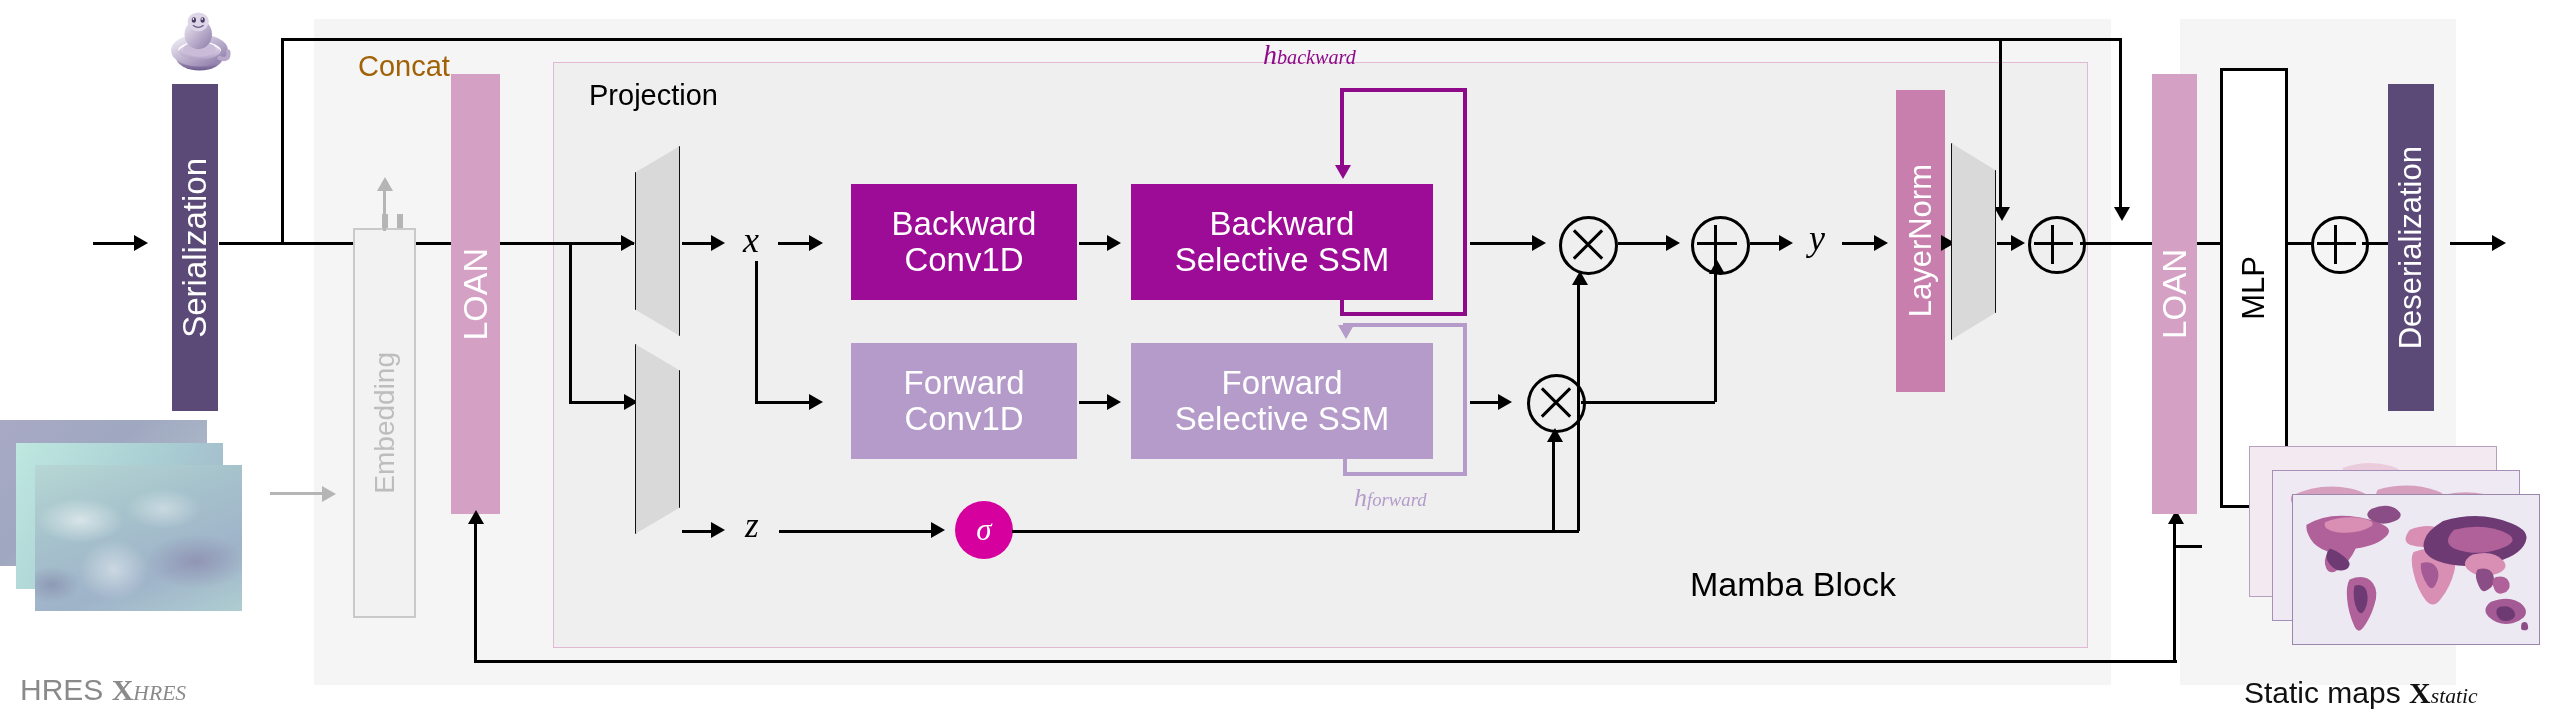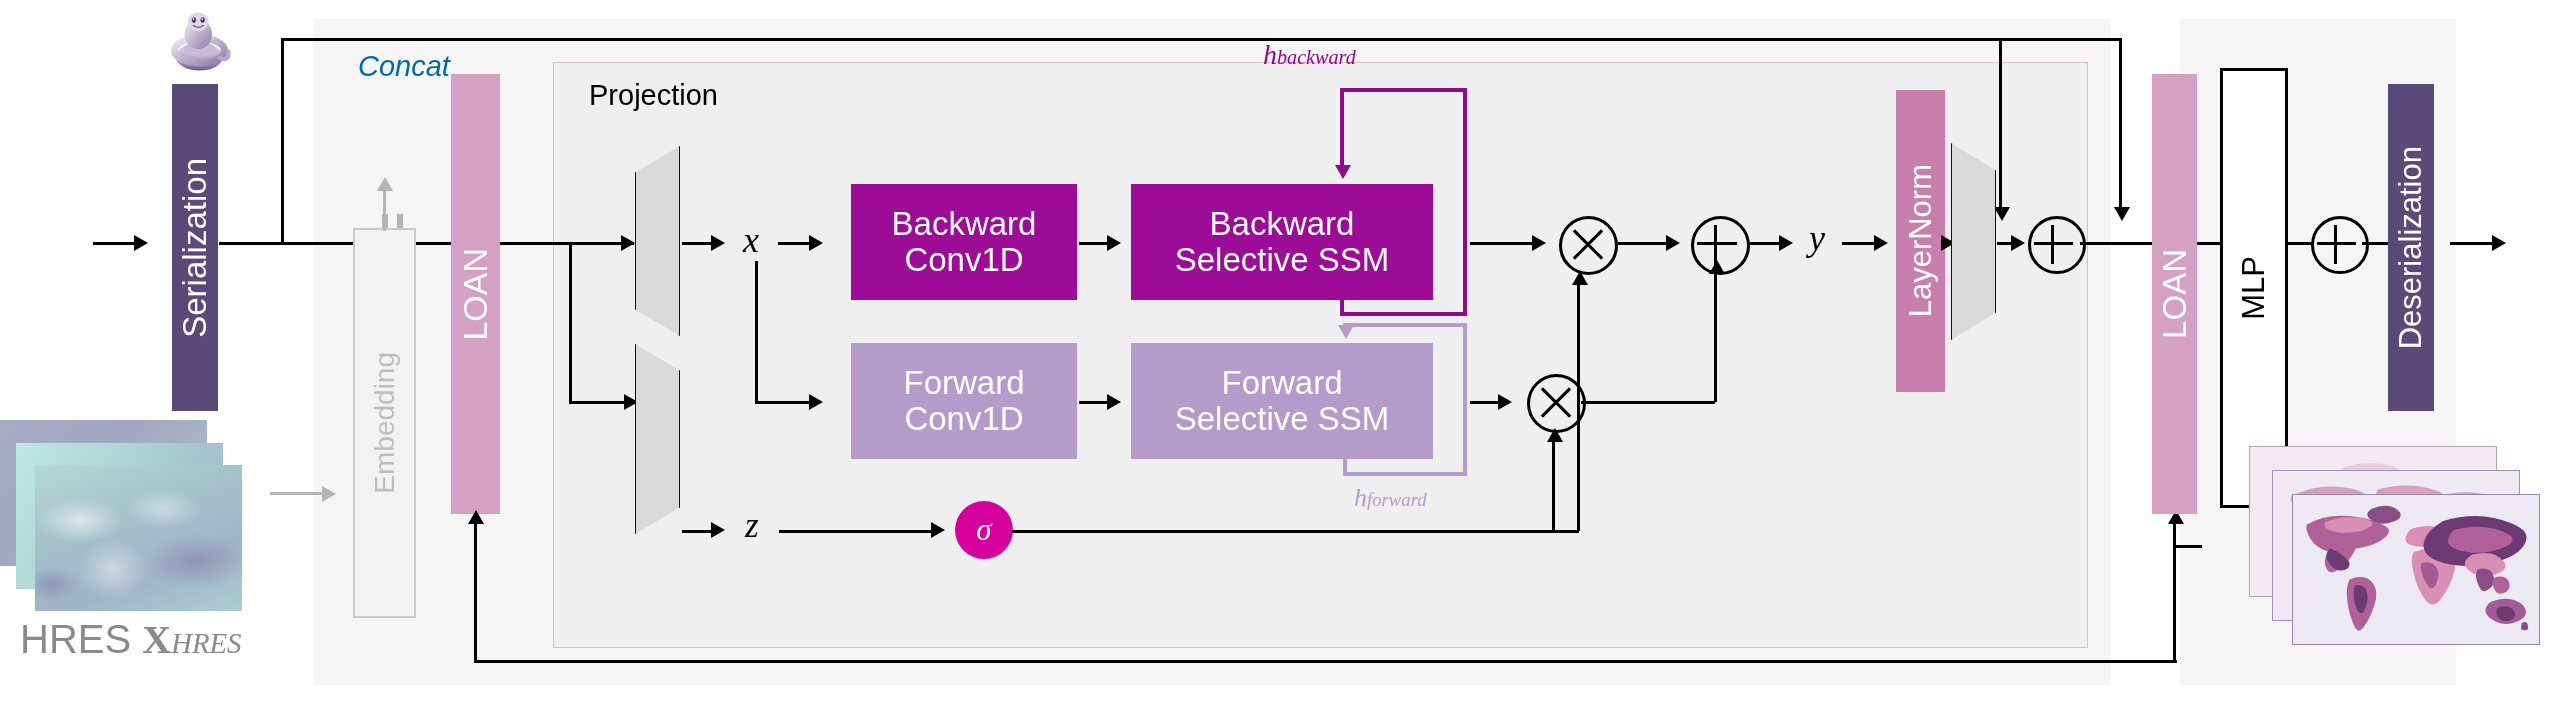--- a/index.html
+++ b/index.html
@@ -57,21 +57,21 @@
 
   
   .op{position:absolute;border:3.1px solid #000;border-radius:50%;background:transparent;}
   .op i{position:absolute;background:#000;}
   .op-sigma{position:absolute;border-radius:50%;background:#d6009e;color:#fff;
             display:flex;align-items:center;justify-content:center;
             font-family:"Liberation Serif", serif;font-style:italic;}
 
   
   .txt{position:absolute;white-space:nowrap;font-family:"Liberation Sans", sans-serif;color:#000;}
-  .txt-grey{color:#0369a1;font-style:italic;}
+  .txt-grey{color:#a16207;}
   .mathit{font-family:"Liberation Serif", serif;font-style:italic;}
   .sub{font-size:.72em;}
 
   
   .concat-bar{position:absolute;width:5.7px;background:#b5b5b5;}
 
   
   .stack{position:absolute;}
   .card{position:absolute;box-sizing:border-box;}
   .hres1{background:linear-gradient(135deg,#a9a9c4 0%,#9fa8c0 40%,#b9c5cf 100%);}
@@ -157,21 +157,21 @@
   <div class="ar ar-u ar-grey" style="left:377px;top:177px;"></div>
 
   <div class="ln ln-h ln-grey" style="left:270px;top:492px;width:54px;height:3.1px;"></div>
   <div class="ar ar-r ar-grey" style="left:322px;top:486px;"></div>
 
   <div class="stack" style="left:0px;top:420px;width:276px;height:188px;">
     <div class="card hres1" style="left:0px;top:0px;width:207px;height:146px;"></div>
     <div class="card hres2" style="left:16.3px;top:22.6px;width:207px;height:146px;"></div>
     <div class="card hres3" style="left:35px;top:45px;width:207px;height:146px;"></div>
   </div>
-  <div class="caption" style="left:20px;top:616px;font-size:40px;color:#8a8a8a;">
+  <div class="caption" style="left:20px;top:673px;font-size:30px;color:#8a8a8a;">
     <span>HRES </span><b class="mathit" style="font-style:normal;">X</b><span class="mathit sub">HRES</span>
   </div>
 
   <div class="vbox box-pink" style="left:451px;top:74px;width:49px;height:440px;">
     <span class="vlabel" style="font-size:34px;">LOAN</span>
   </div>
 
   <div class="ln ln-v" style="left:474px;top:521px;height:141px;"></div>
   <div class="ar ar-u" style="left:468px;top:510px;"></div>
   <div class="ln ln-h" style="left:474px;top:660px;width:1703px;"></div>
@@ -384,16 +384,20 @@
 
             <path d="M322 172 q34-12 52 6 12 14 -6 24 -28 14 -50 -6 -12-12 4-24z" fill="#a45a94"></path>
             <path d="M336 180 q18-4 24 8 4 10 -8 14 -14 4 -20 -8 -4-10 4-14z" fill="#6e3a73"></path>
 
             <path d="M372 206 q8-4 10 4 2 8 -6 8 -8 0 -4 -12z" fill="#8b4d86"></path>
           </g>
         </svg>
       </div>
     </div>
   </div>
-
+  <div class="caption" style="left:2244px;top:676px;font-size:30px;color:#111;">
+    <span>Static maps </span><b style="font-family:'Liberation Serif',serif;">X</b><span class="mathit sub">static</span>
+  </div>
+
+  <div class="txt" style="left:1690px;top:565px;font-size:34px;">Mamba Block</div>
 
 </div>
 
 
 </body></html>

